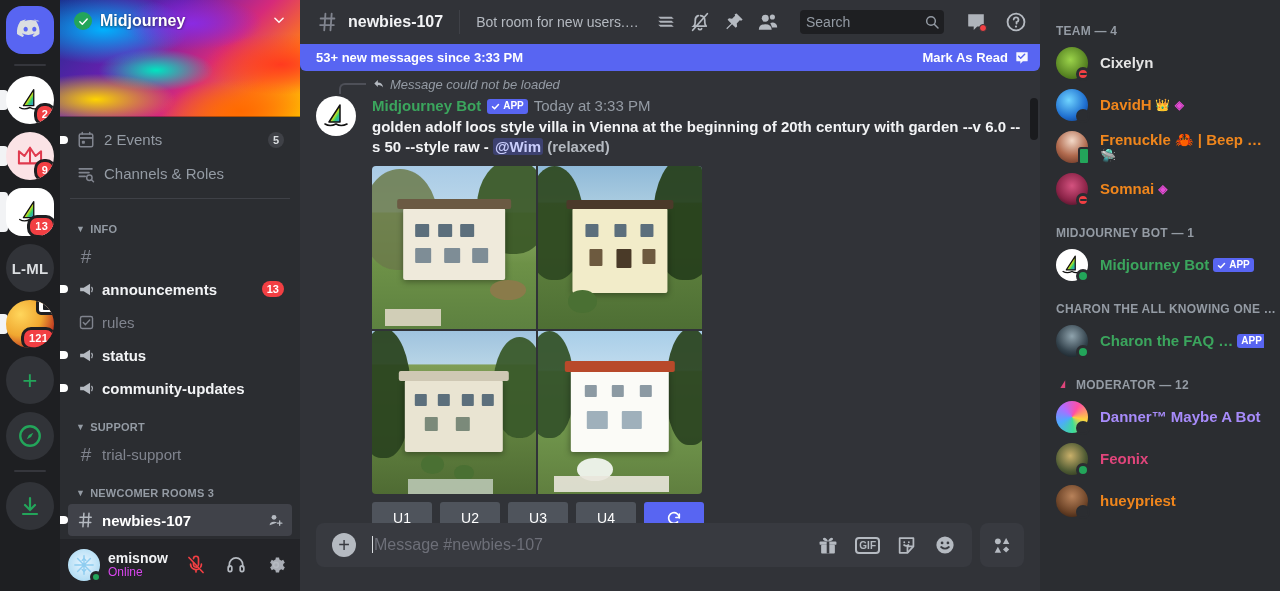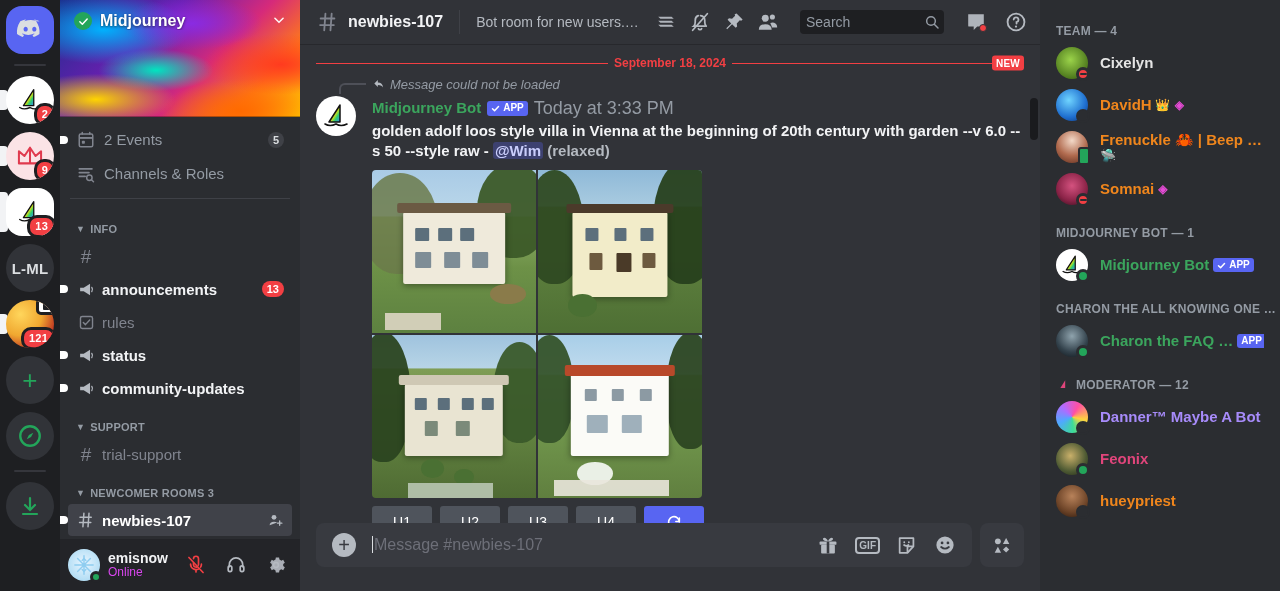--- a/index.html
+++ b/index.html
@@ -215,21 +215,21 @@
   .m-avatar{width:40px;height:40px;border-radius:50%;flex:0 0 40px;margin-right:16px;overflow:hidden;background:#fff;
     display:flex;align-items:center;justify-content:center;}
   .m-body{flex:1;min-width:0;}
   .m-head{display:flex;align-items:center;gap:6px;line-height:1.375;}
   .m-author{color:#3ba55d;font-size:15px;font-weight:600;cursor:pointer;}
   .app-tag{
     display:inline-flex;align-items:center;gap:3px;background:#5865f2;color:#fff;
     font-size:10px;font-weight:600;border-radius:3px;padding:1px 4px;height:15px;line-height:1;
   }
   .app-tag svg{width:9px;height:9px;}
-  .m-time{color:#949ba4;font-size:18px;}
+  .m-time{color:#949ba4;font-size:15px;}
   .m-text{color:#f2f3f5;font-size:15px;line-height:1.375;font-weight:700;word-wrap:break-word;}
   .mention{
     background:rgba(88,101,242,.3);color:#c9cdfb;border-radius:3px;padding:0 2px;font-weight:700;cursor:pointer;
   }
   .relaxed{color:#b5bac1;font-weight:700;}
 
   .img-grid{
     width:330px;margin-top:8px;display:grid;grid-template-columns:1fr 1fr;
     gap:2px;border-radius:4px;overflow:hidden;
   }
@@ -668,20 +668,30 @@
 
       <span class="tb-ic">
         <svg width="22" height="22" viewBox="0 0 24 24" fill="none" stroke="currentColor" stroke-width="2" aria-hidden="true">
           <circle cx="12" cy="12" r="9.2"></circle>
           <path d="M9.5 9.3 a2.6 2.6 0 1 1 3.1 2.8 v1.6" stroke-linecap="round"></path>
           <circle cx="12" cy="17" r="1.2" fill="currentColor" stroke="none"></circle>
         </svg>
       </span>
     </div>
 
+    <div class="new-bar">
+      <span class="nb-left">53+ new messages since 3:33 PM</span>
+      <span class="nb-right">
+        <span>Mark As Read</span>
+        <svg width="16" height="16" viewBox="0 0 24 24" fill="#fff" aria-hidden="true">
+          <path d="M3.5 3.5 h17 v12.5 a1 1 0 0 1 -1 1 h-6.2 l-3.8 3.6 v-3.6 h-5 a1 1 0 0 1 -1 -1 z" opacity=".95"></path>
+          <path d="M7 9.3 L10 12.3 L16 6.3" fill="none" stroke="#5865f2" stroke-width="2.2" stroke-linecap="round" stroke-linejoin="round"></path>
+        </svg>
+      </span>
+    </div>
 
     <div class="msg-area">
       <div class="msg-scroll">
 
         <div class="date-div">
           <span class="line"></span>
           <span class="dlabel">September 18, 2024</span>
           <span class="newtag">NEW</span>
         </div>
 

